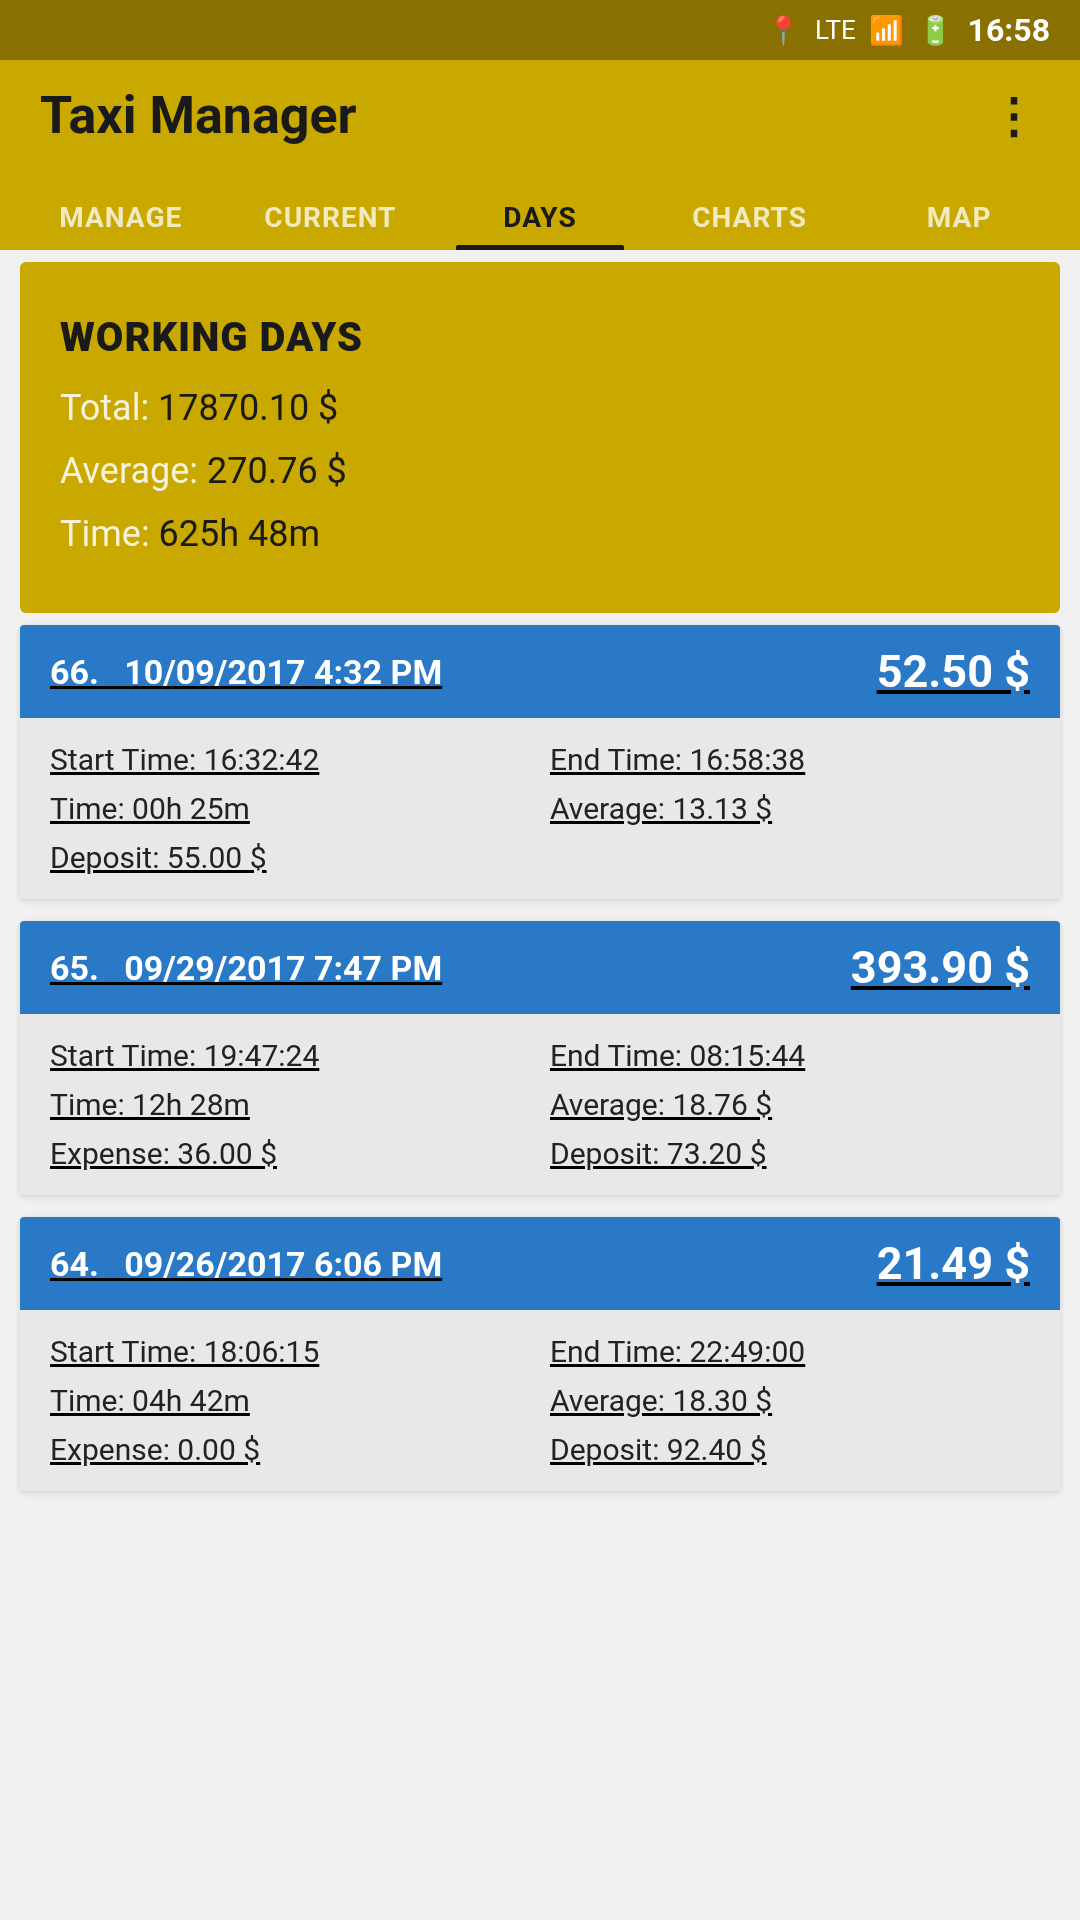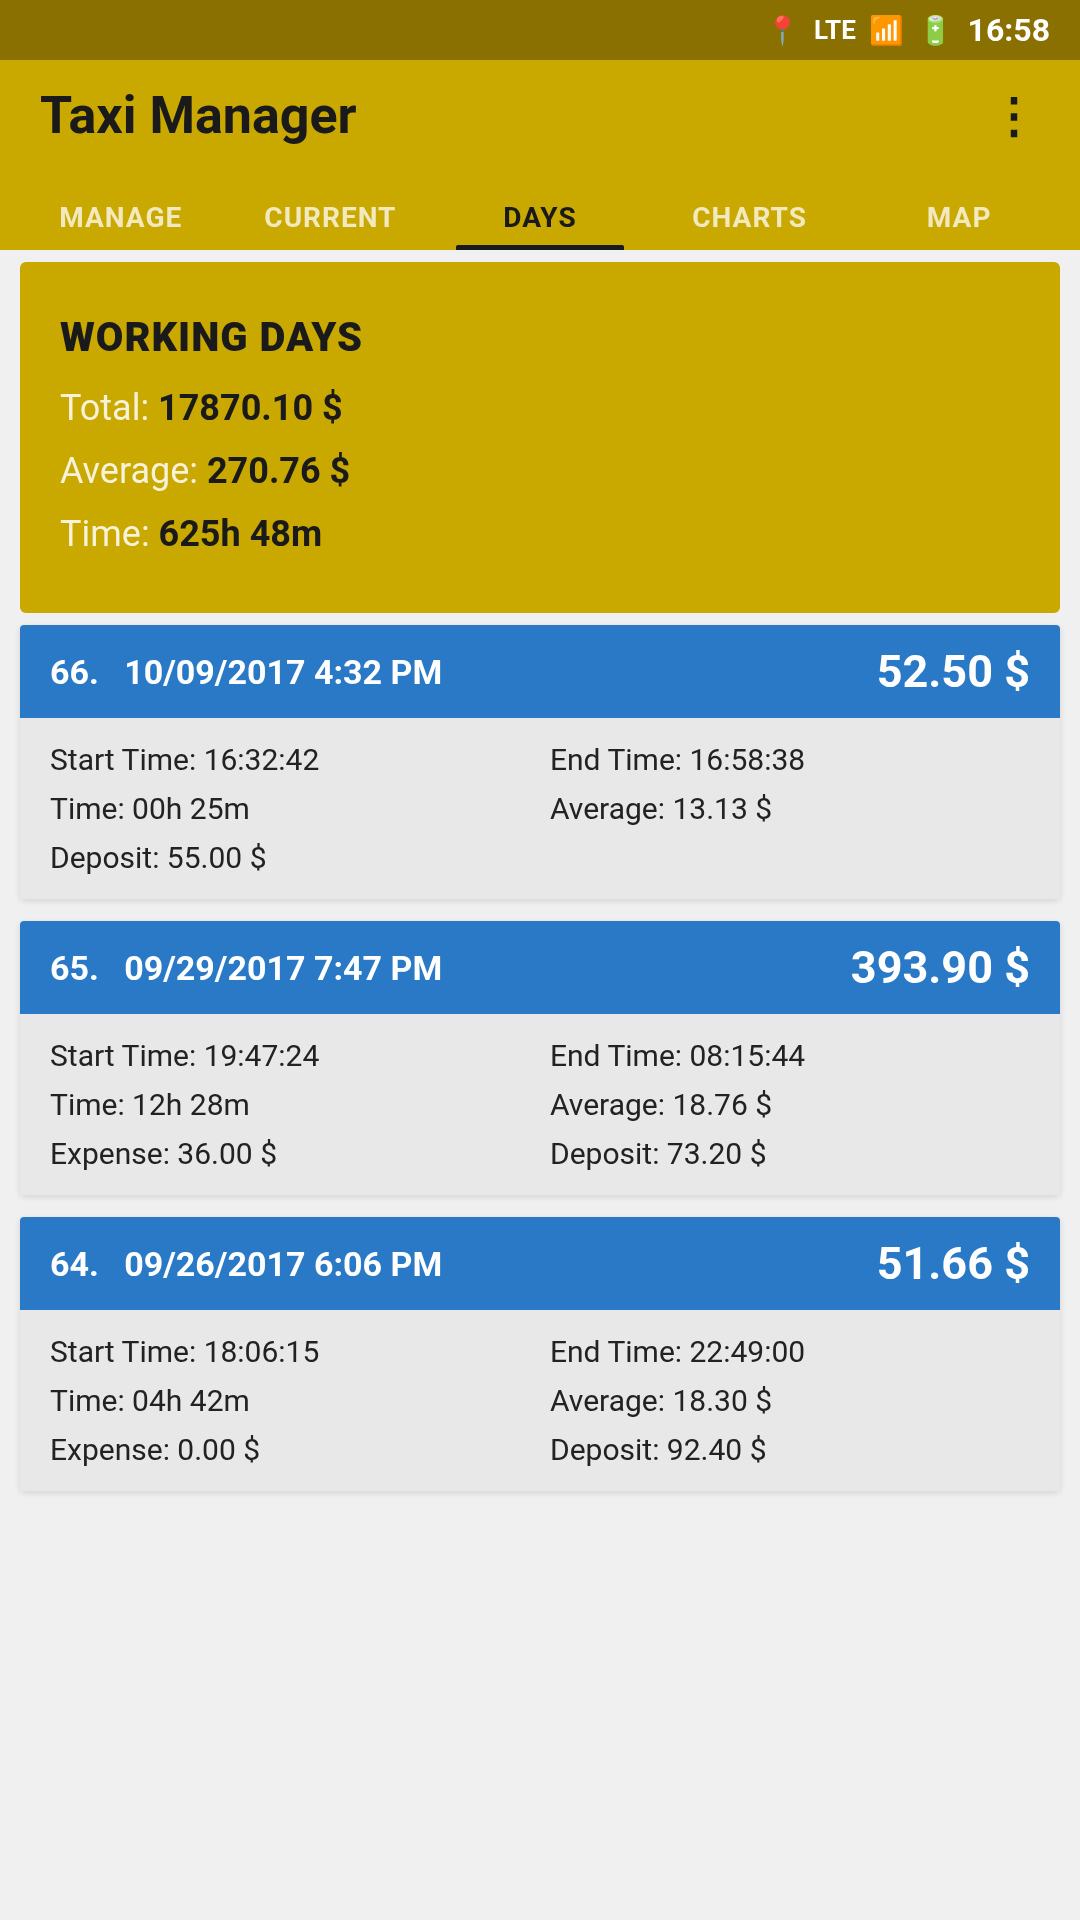--- a/index.html
+++ b/index.html
@@ -109,30 +109,31 @@
       letter-spacing: 1px;
     }
     .summary-row {
       font-size: 36px;
       color: rgba(255,255,255,0.85);
       margin-bottom: 16px;
       line-height: 1.3;
     }
     .summary-row strong {
       color: #1a1a1a;
-      font-weight: 700;
+      font-weight: 400;
     }
 
     
     .day-card {
       background: white;
       margin: 0 20px 22px 20px;
       border-radius: 4px;
       overflow: hidden;
       box-shadow: 0 2px 6px rgba(0,0,0,0.12);
+      text-decoration: underline;
     }
     .day-header {
       background: #2979c6;
       display: flex;
       align-items: center;
       justify-content: space-between;
       padding: 20px 30px;
     }
     .day-header-left {
       font-size: 34px;
@@ -155,21 +156,21 @@
       font-size: 30px;
       color: #222;
     }
   </style>
 </head>
 <body>
 
 <div class="status-bar">
   <div class="status-bar-icons">
     <span class="status-icon">📍</span>
-    <span class="status-icon" style="font-size:26px;font-weight:bold;">LTE</span>
+    <span class="status-icon" style="font-size:26px;font-weight:normal;">LTE</span>
     <span class="status-icon">📶</span>
     <span class="status-icon">🔋</span>
     <span class="status-time">16:58</span>
   </div>
 </div>
 
 <div class="app-bar">
   <span class="app-title">Taxi Manager</span>
   <span class="overflow-menu">⋮</span>
 </div>
@@ -222,21 +223,21 @@
       <div class="day-field">End Time: 08:15:44</div>
       <div class="day-field">Time: 12h 28m</div>
       <div class="day-field">Average: 18.76 $</div>
       <div class="day-field">Expense: 36.00 $</div>
       <div class="day-field">Deposit: 73.20 $</div>
     </div>
   </div>
     <div class="day-card">
     <div class="day-header">
       <span class="day-header-left">64.&nbsp;&nbsp;&nbsp;09/26/2017 6:06 PM</span>
-      <span class="day-header-right">51.66 $</span>
+      <span class="day-header-right">21.49 $</span>
     </div>
     <div class="day-body">
       <div class="day-field">Start Time: 18:06:15</div>
       <div class="day-field">End Time: 22:49:00</div>
       <div class="day-field">Time: 04h 42m</div>
       <div class="day-field">Average: 18.30 $</div>
       <div class="day-field">Expense: 0.00 $</div>
       <div class="day-field">Deposit: 92.40 $</div>
     </div>
   </div>

